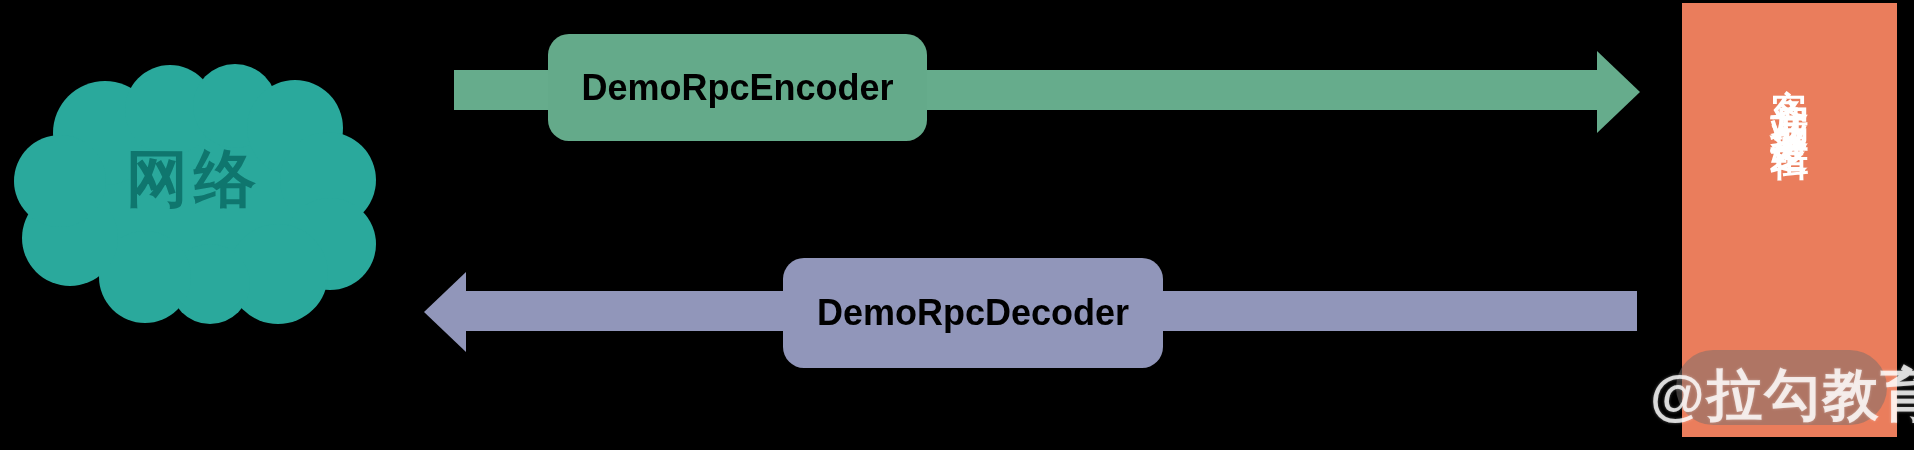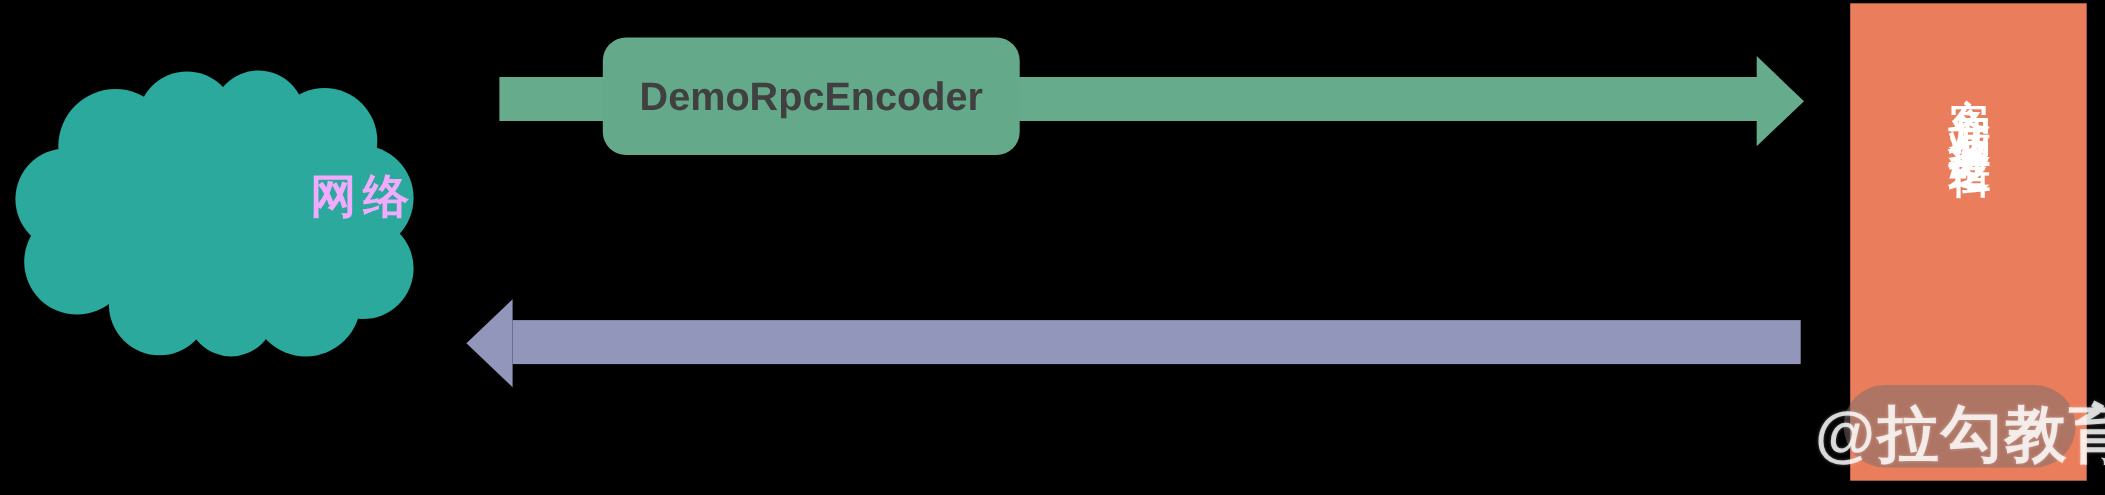--- a/index.html
+++ b/index.html
@@ -22,23 +22,23 @@
     top: 48px;
     width: 368px;
     height: 277px;
     z-index: 2;
   }
   .cloud-label {
     position: absolute;
     left: 10px;
     top: 151px;
     width: 368px;
-    text-align: right;
-    color: #f0abfc;
-    font-size: 42px;
+    text-align: center;
+    color: #0f766e;
+    font-size: 62px;
     line-height: 56px;
     font-weight: bold;
     letter-spacing: 6px;
     z-index: 3;
   }
   
   .req-shaft {
     position: absolute;
     left: 454px;
     top: 70px;
@@ -79,21 +79,21 @@
     border-right: 42px solid #9196ba;
     z-index: 1;
   }
   
   .node {
     position: absolute;
     border-radius: 21px;
     display: flex;
     align-items: center;
     justify-content: center;
-    color: #404040;
+    color: #000000;
     font-size: 36px;
     font-weight: bold;
     z-index: 2;
     text-align: right;
   }
   .node.green { background: #64aa8a; }
   .node.purple { background: #9196ba; }
   #encoder-box  { left: 548px;  top: 34px;  width: 379px; height: 107px; }
   #handler-box  { left: 1046px; top: 33px;  width: 480px; height: 112px; }
   #decoder-box  { left: 783px;  top: 258px; width: 380px; height: 110px; }
@@ -174,20 +174,23 @@
       <circle cx="135" cy="229" r="46"></circle>
       <circle cx="60" cy="190" r="48"></circle>
       <circle cx="50" cy="133" r="46"></circle>
     </g>
   </svg>
   <div class="cloud-label">网络</div>
 
   <div class="node green" id="encoder-box">
     <span>DemoRpcEncoder</span>
   </div>
+  <div class="node purple" id="decoder-box">
+    <span>DemoRpcDecoder</span>
+  </div>
 
   <div class="client-panel">
     <div class="client-panel-label">
       <span>客户端业务逻辑</span>
     </div>
   </div>
 
   <div class="watermark-capsule"></div>
   <div class="watermark-text">@拉勾教育</div>
 

